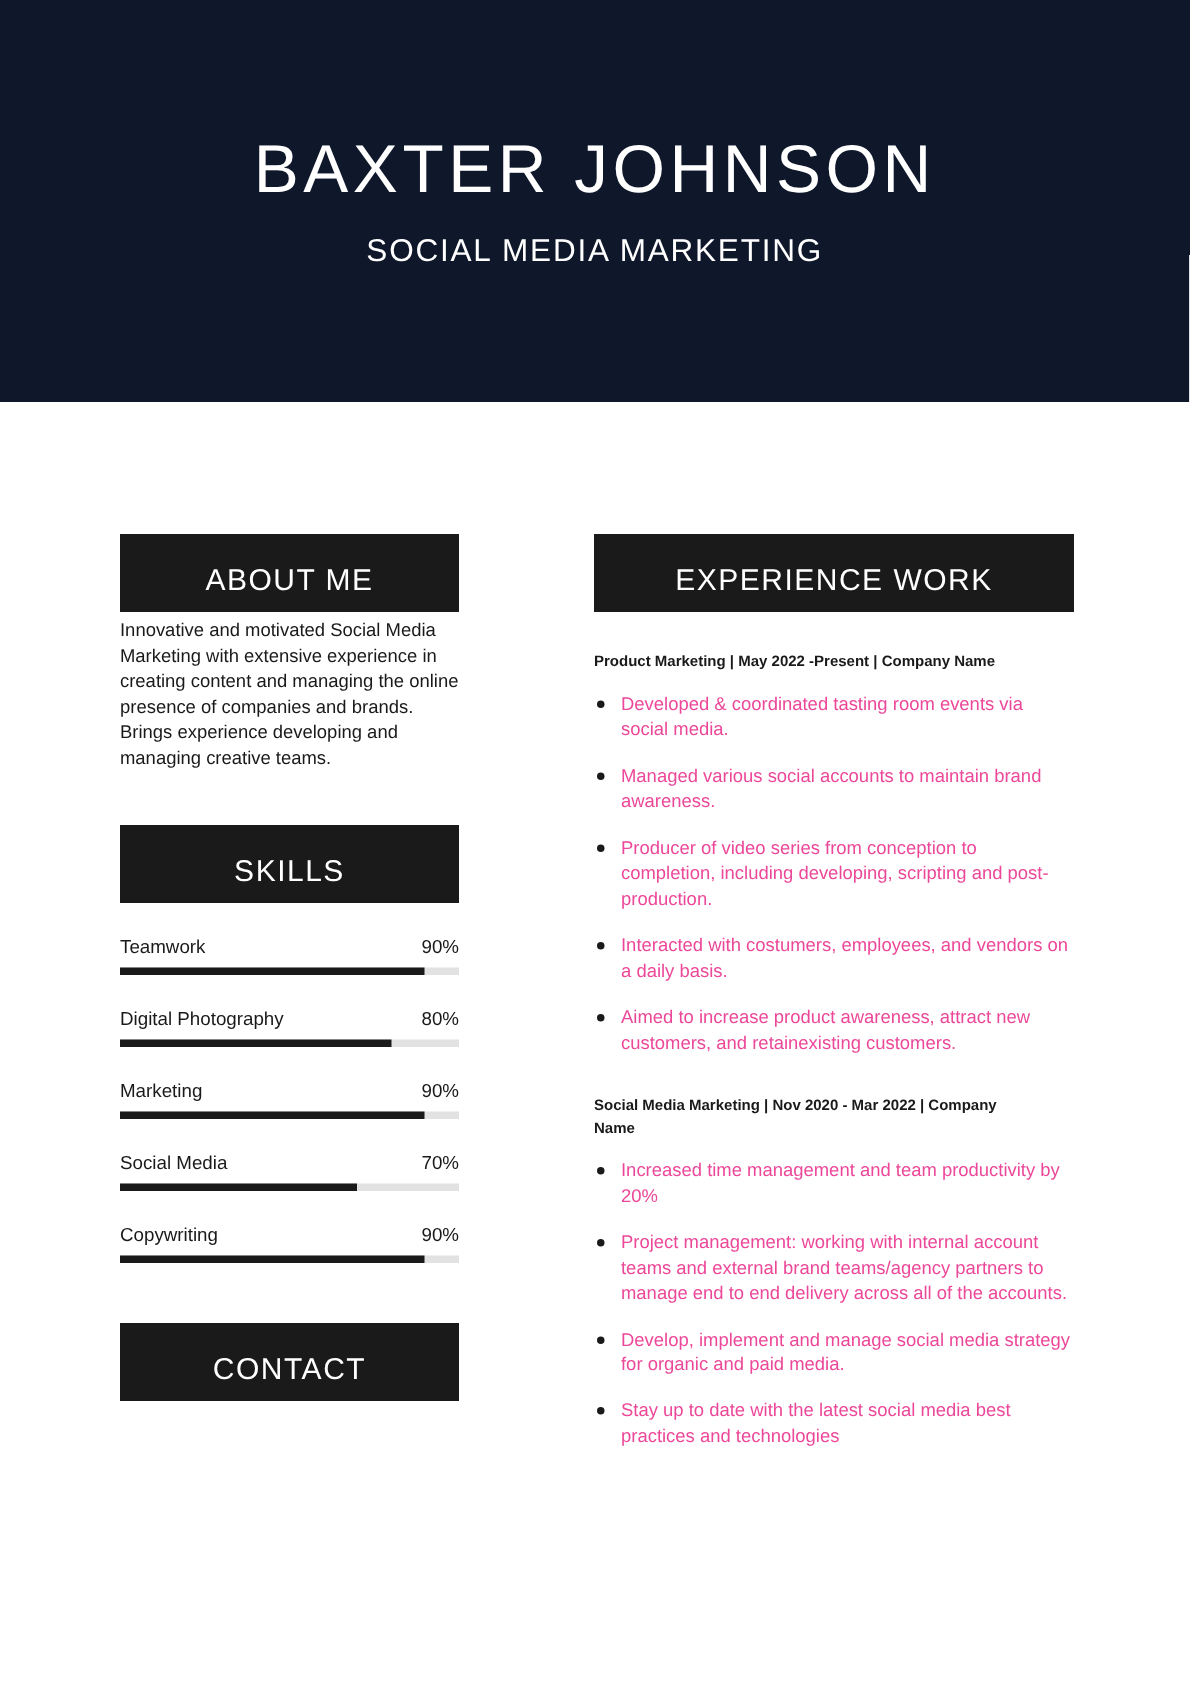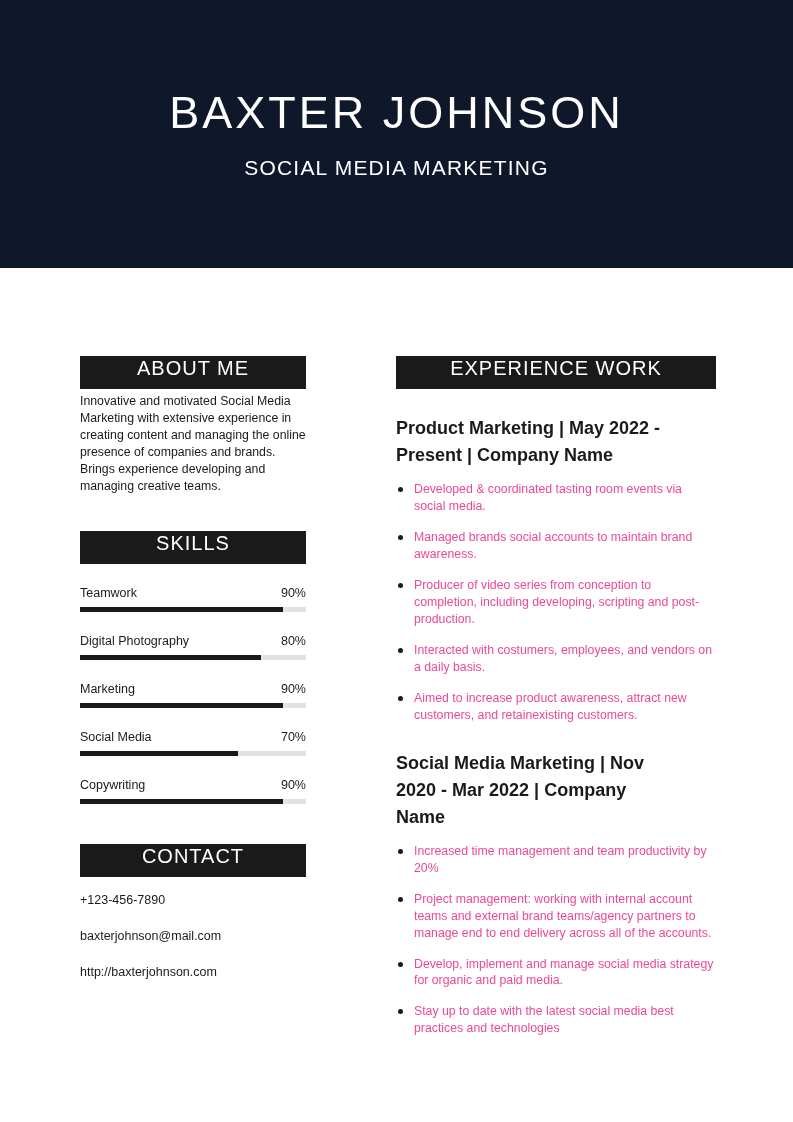--- a/index.html
+++ b/index.html
@@ -60,21 +60,21 @@
     width: 320px;
   }
 
   
   .banner {
     background: #1a1a1a;
     color: #ffffff;
     text-align: center;
     font-size: 20px;
     letter-spacing: 1px;
-    padding: 1px 0 9px 0;
+    padding: 20px 0 9px 0;
     width: 100%;
   }
   .banner.wide { width: 320px; }
 
   
   .about-text {
     margin-top: 4px;
     font-size: 12.3px;
     line-height: 1.38;
     color: #1a1a1a;
@@ -113,21 +113,21 @@
   .contact-item {
     font-size: 12.5px;
     color: #1a1a1a;
     margin-top: 22px;
   }
   .contact-item:first-child { margin-top: 10px; }
 
   
   .job { margin-top: 26px; }
   .job-title {
-    font-size: 18px;
+    font-size: 10px;
     font-weight: 700;
     color: #1a1a1a;
     line-height: 1.5;
     max-width: 270px;
   }
   .bullets { margin-top: 12px; list-style: none; }
   .bullet {
     position: relative;
     padding-left: 18px;
     font-size: 12.3px;
@@ -211,37 +211,32 @@
           <span>90%</span>
         </div>
         <div class="bar-track">
           <div class="bar-fill" style="width:90%"></div>
         </div>
       </div>
     </div>
 
     <div class="contact">
       <div class="banner">CONTACT</div>
-      <div class="contact-list">
-        <div class="contact-item">+123-456-7890</div>
-        <div class="contact-item">baxterjohnson@mail.com</div>
-        <div class="contact-item">http://baxterjohnson.com</div>
-      </div>
     </div>
 
   </div>
 
   <div class="right-col">
     <div class="banner wide">EXPERIENCE WORK</div>
 
     <div class="job">
       <div class="job-title">Product Marketing | May 2022 -Present | Company Name</div>
       <ul class="bullets">
         <li class="bullet">Developed &amp; coordinated tasting room events via social media.</li>
-        <li class="bullet">Managed brands social accounts to maintain brand awareness.</li>
+        <li class="bullet">Managed various social accounts to maintain brand awareness.</li>
         <li class="bullet">Producer of video series from conception to completion, including developing, scripting and post-production.</li>
         <li class="bullet">Interacted with costumers, employees, and vendors on a daily basis.</li>
         <li class="bullet">Aimed to increase product awareness, attract new customers, and retainexisting customers.</li>
       </ul>
     </div>
 
     <div class="job">
       <div class="job-title">Social Media Marketing | Nov 2020 - Mar 2022 | Company Name</div>
       <ul class="bullets">
         <li class="bullet">Increased time management and team productivity by 20%</li>

